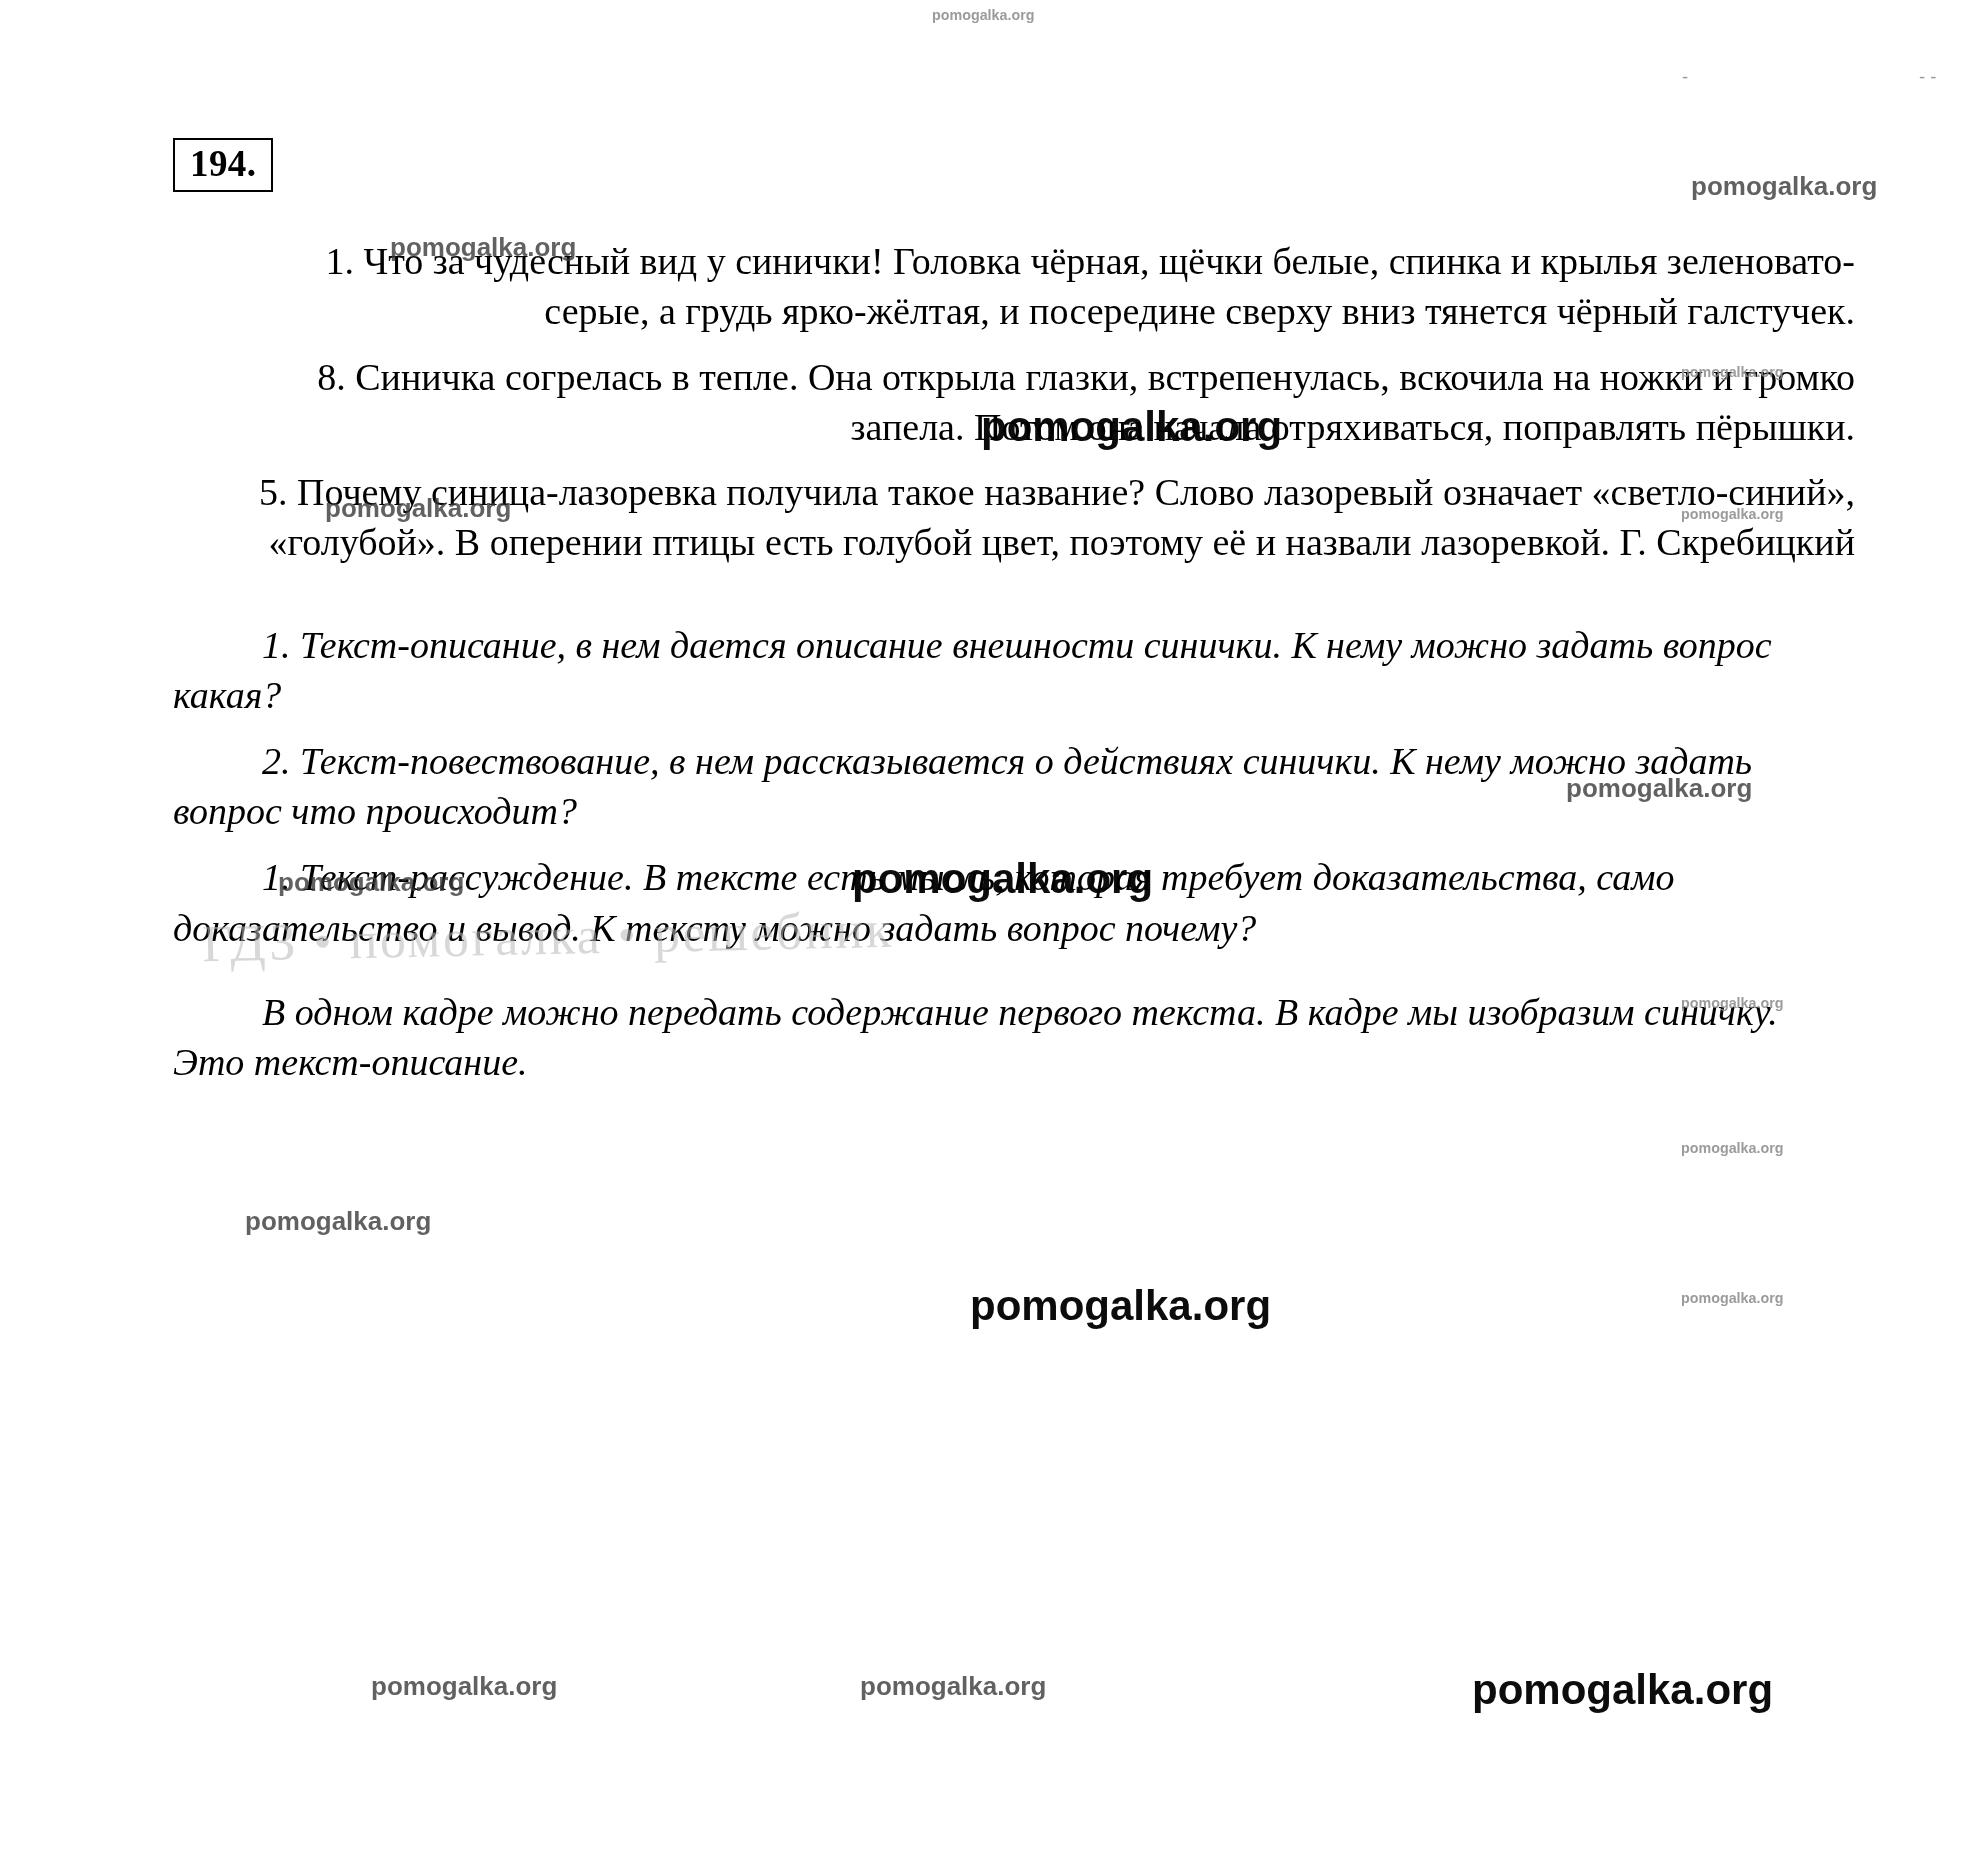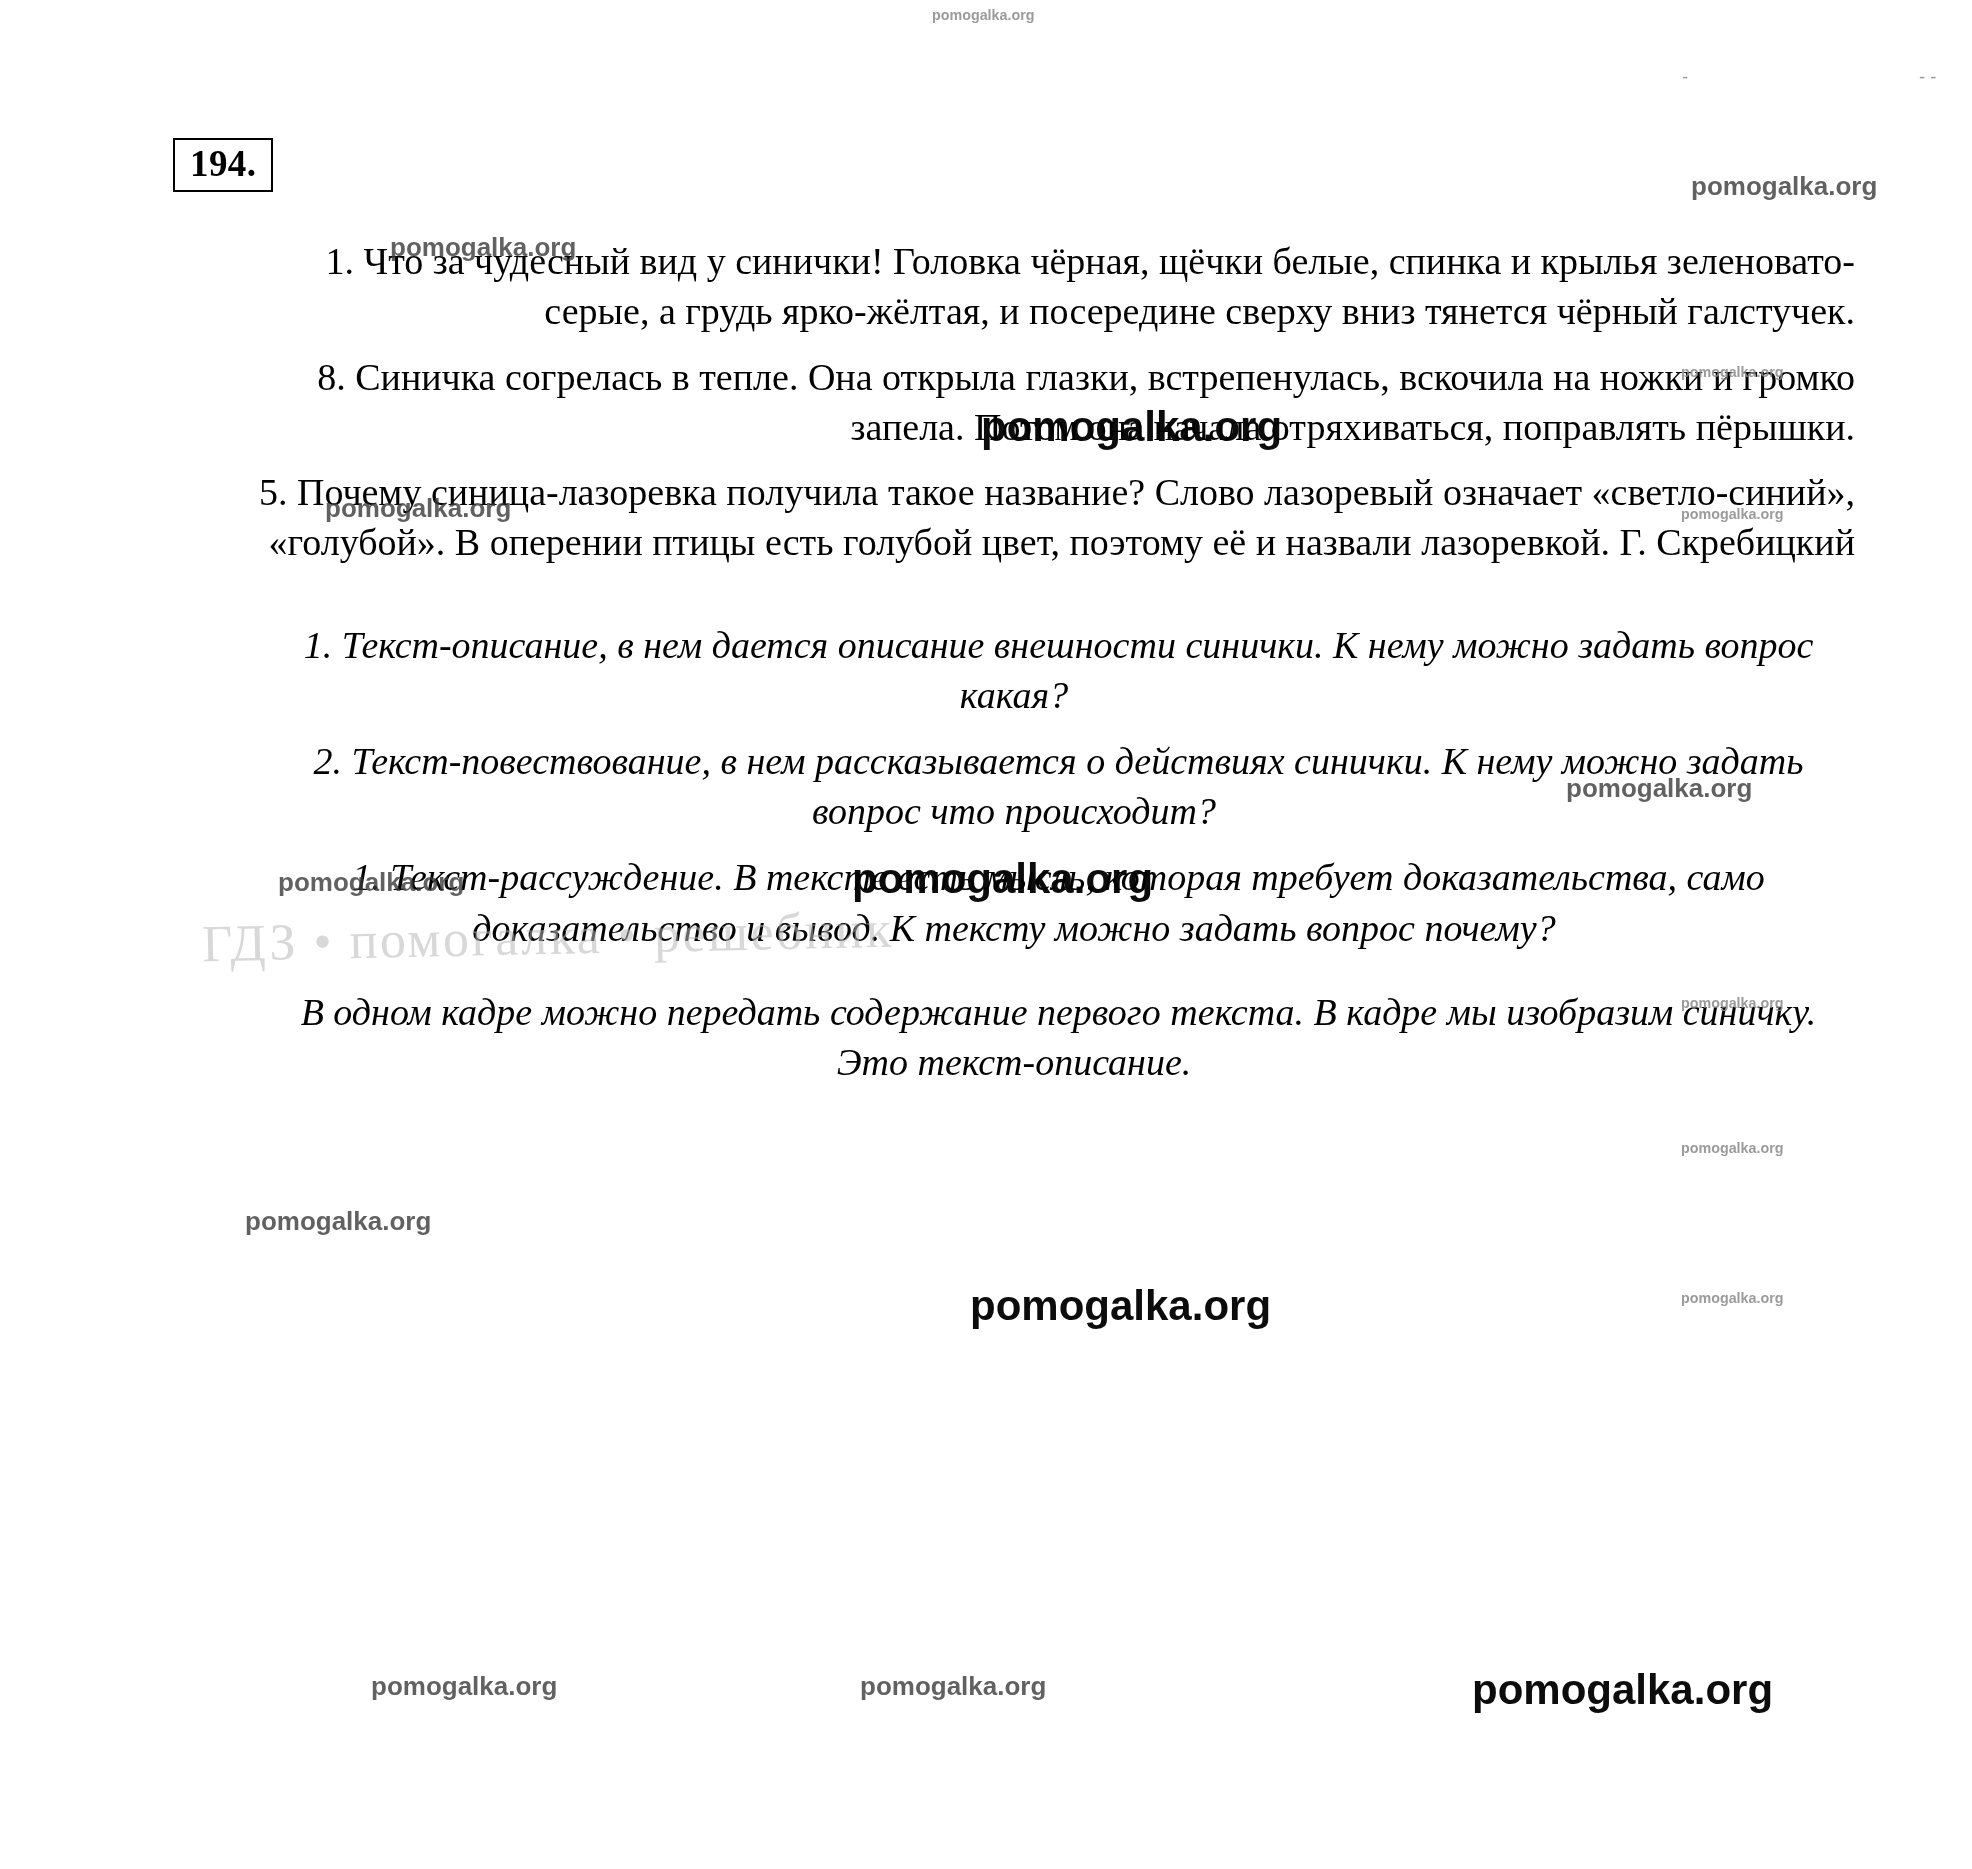--- a/index.html
+++ b/index.html
@@ -51,21 +51,21 @@
     text-align: right;
     font-family: "Liberation Serif", serif;
   }
 
   p.italic {
     font-size: 38px;
     line-height: 1.33;
     margin: 0 0 3.4px 0;
     text-indent: 89px;
     font-style: italic;
-    text-align: center;
+    text-align: left;
     font-family: "Liberation Serif", serif;
   }
 
   .gap-sm { height: 11.8px; }
   .gap-md { height: 49px; }
   .gap-lg { height: 30px; }
 
   
   .wm {
     position: absolute;

